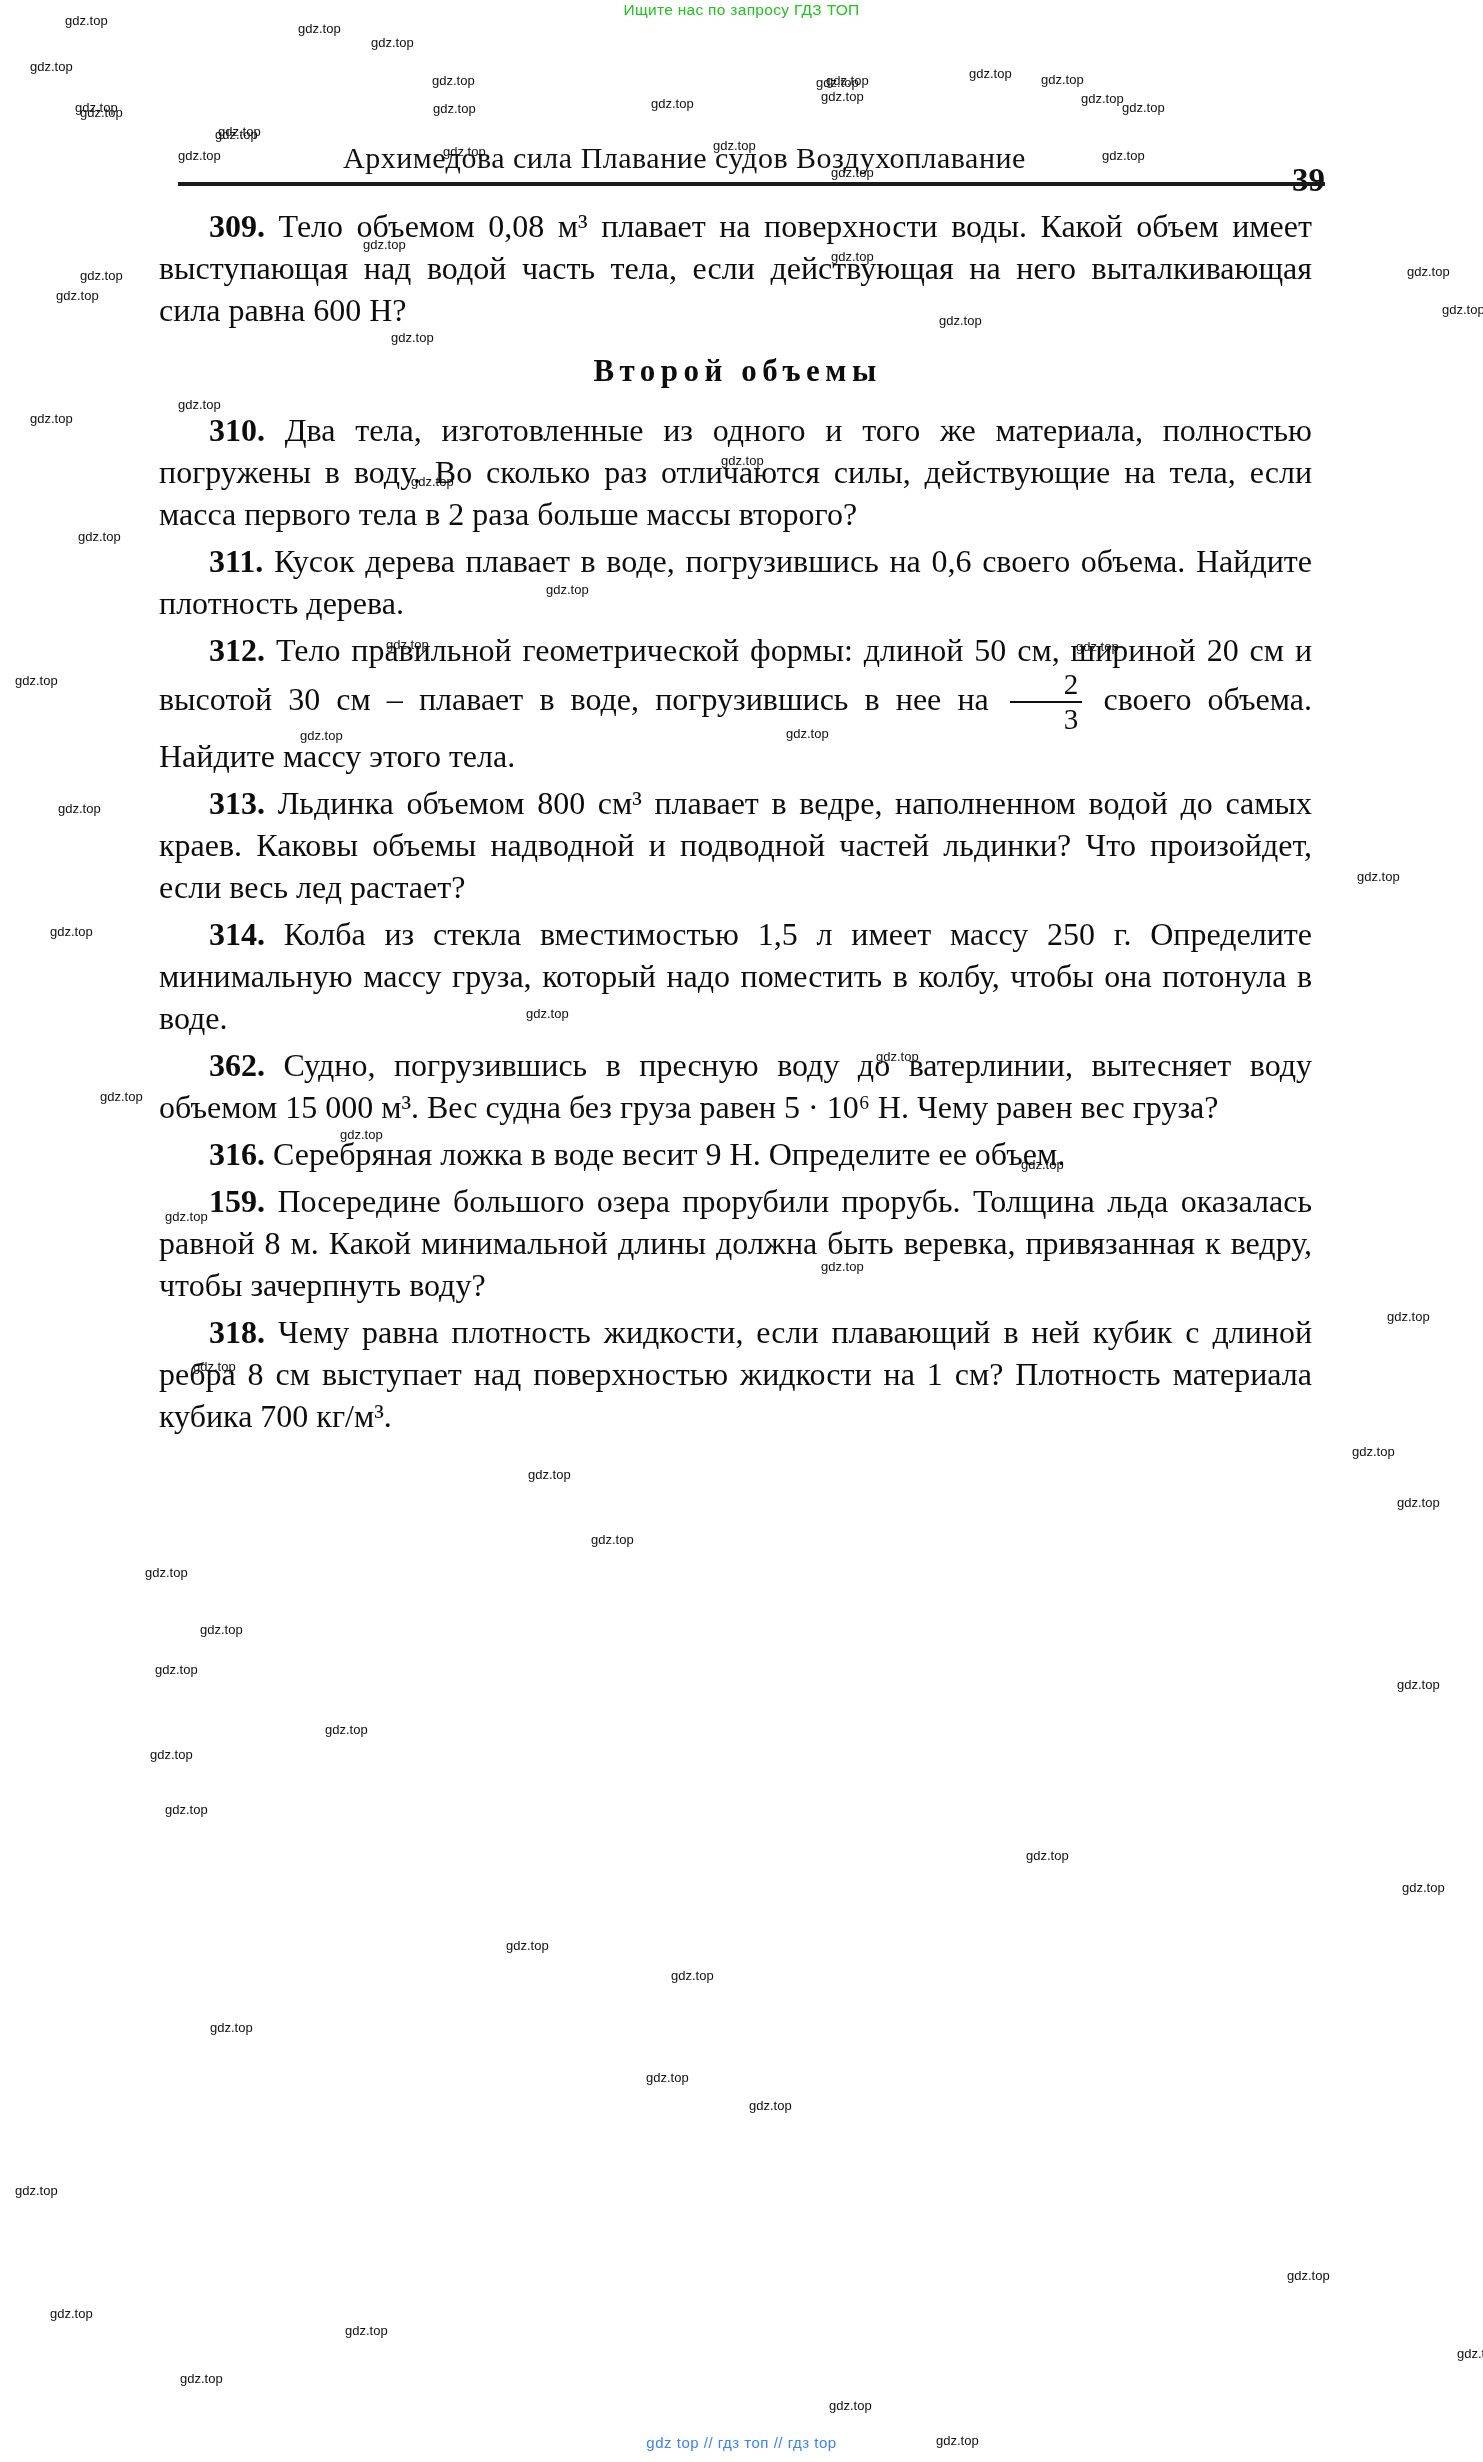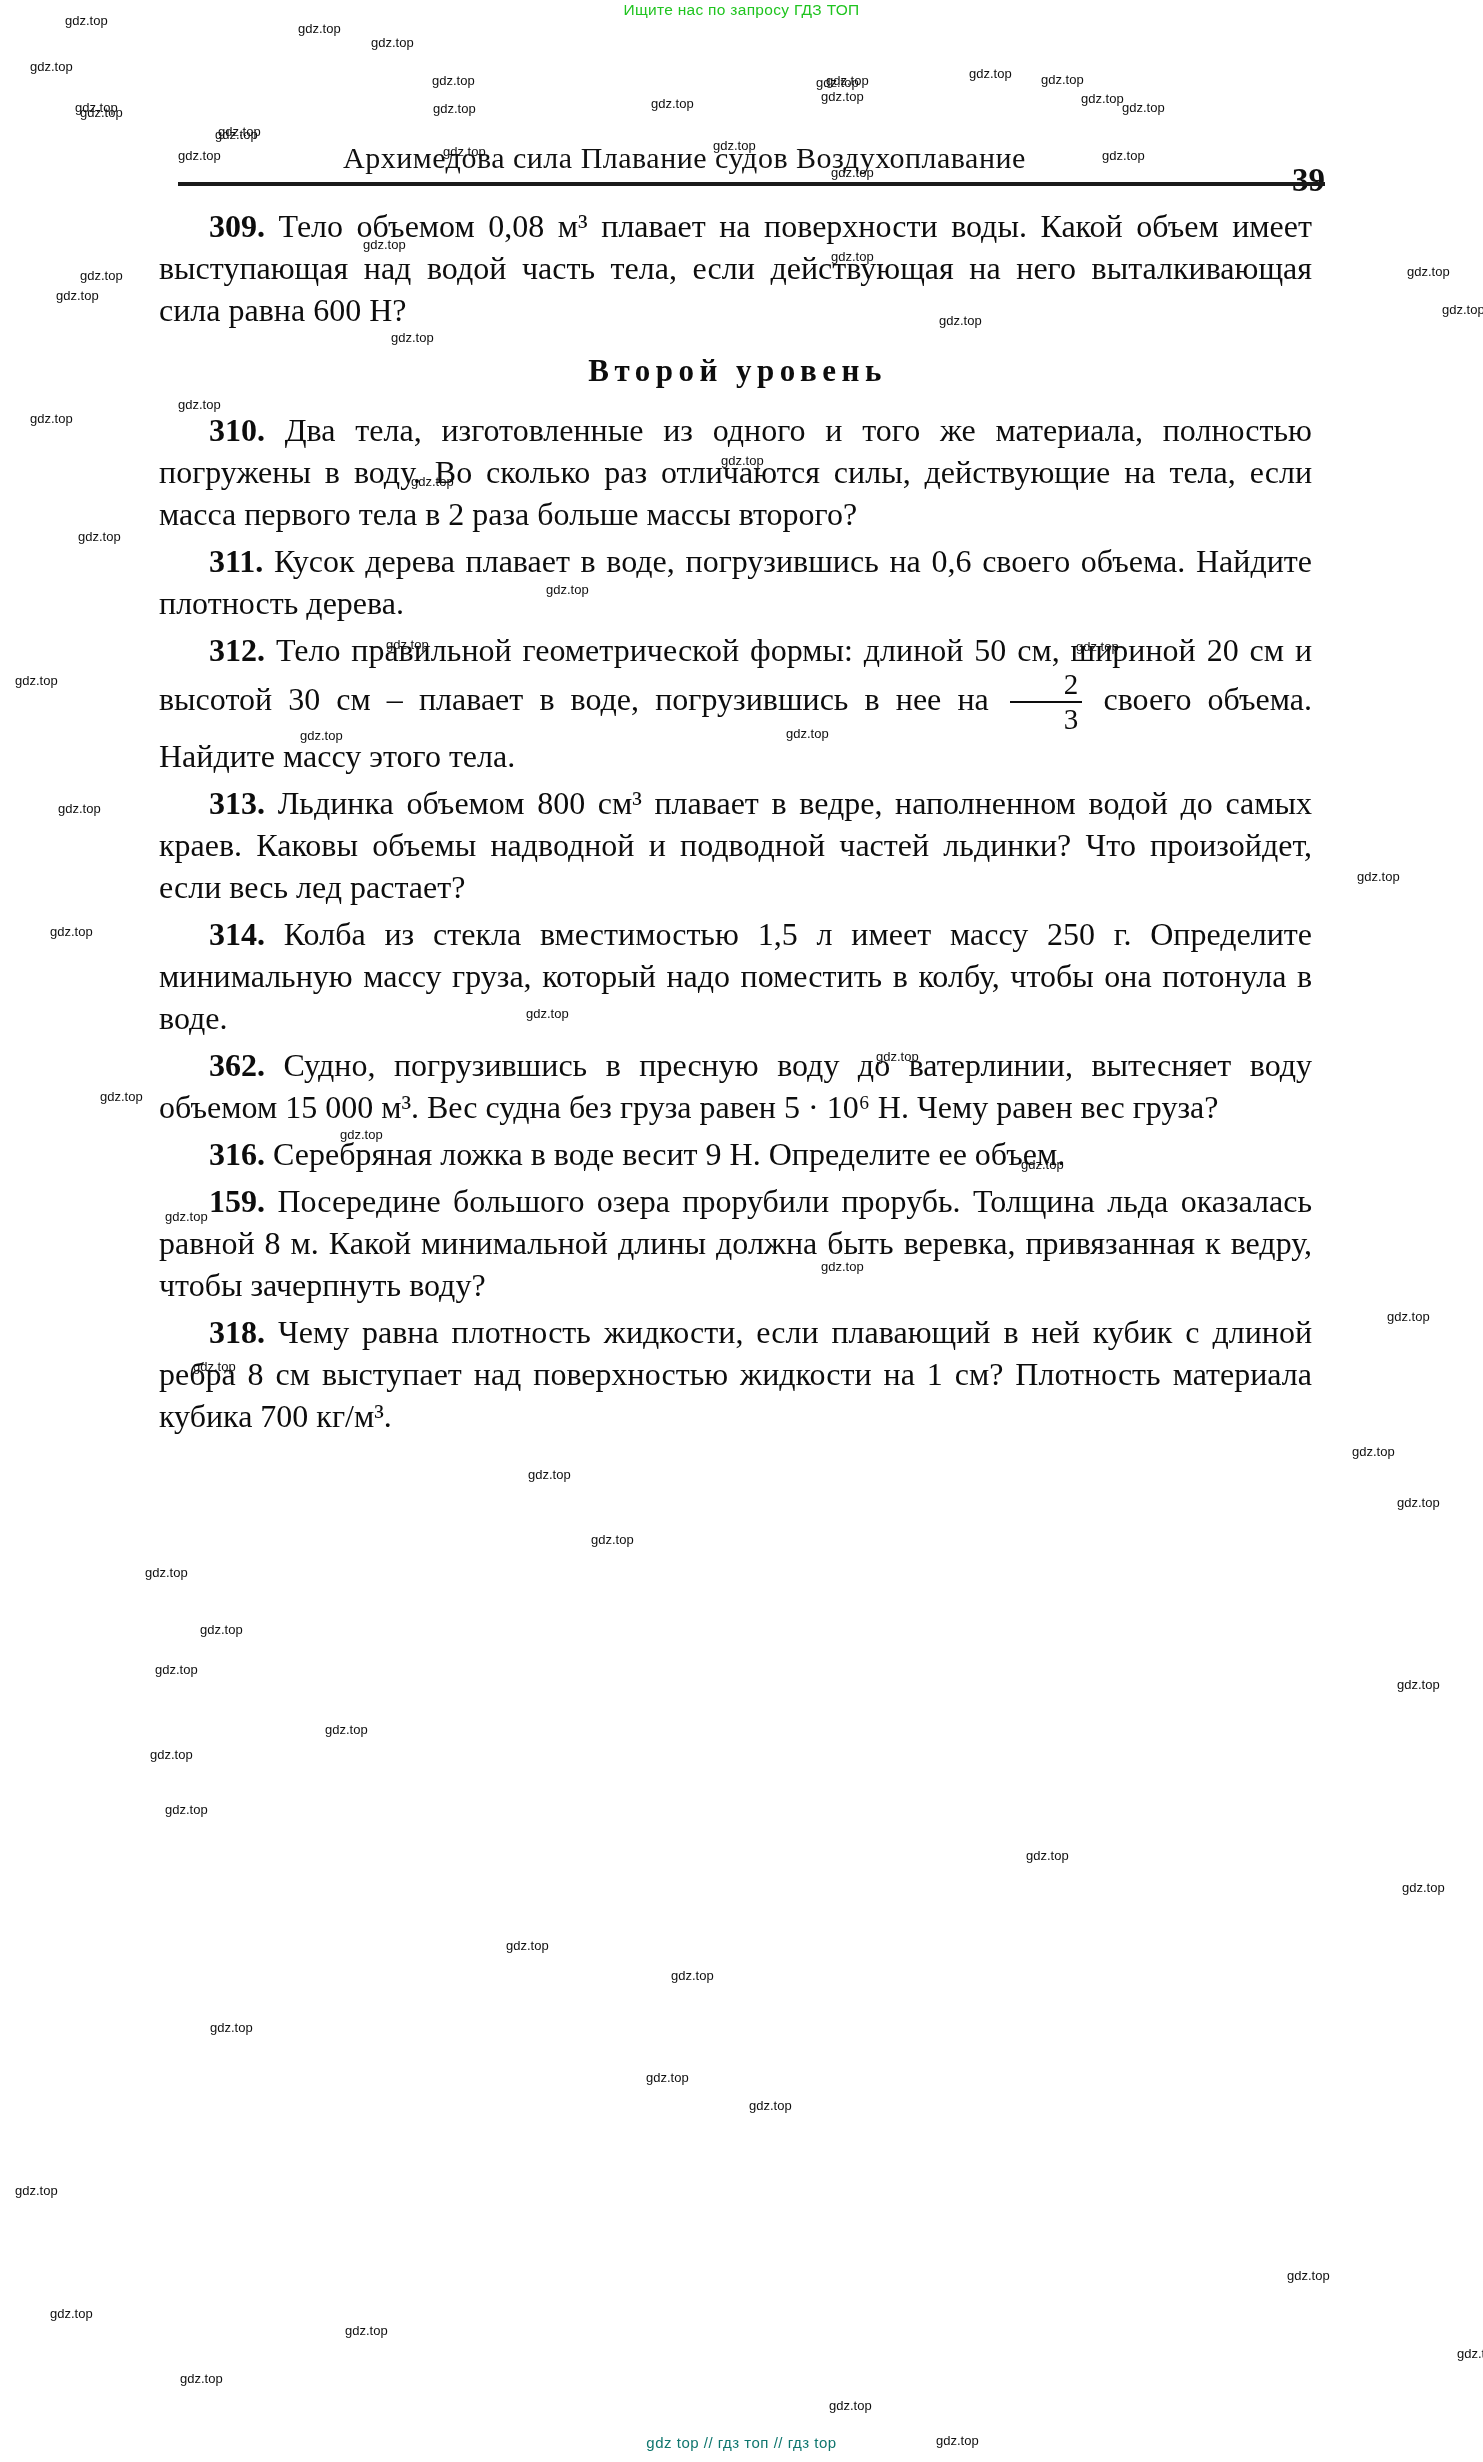--- a/index.html
+++ b/index.html
@@ -147,21 +147,21 @@
   <span class="page-head-number">39</span>
 </div>
 <div class="head-rule"></div>
 
 <div class="content">
 
   <p class="para indent">
     <span class="num">309.</span><span> Тело объемом 0,08 м³ плавает на поверхности воды. Какой объем имеет выступающая над водой часть тела, если действующая на него выталкивающая сила равна 600 Н?</span>
   </p>
 
-  <h2 class="level-heading">Второй уровень</h2>
+  <h2 class="level-heading">Второй объемы</h2>
 
   <p class="para indent">
     <span class="num">310.</span><span> Два тела, изготовленные из одного и того же материала, полностью погружены в воду. Во сколько раз отличаются силы, действующие на тела, если масса первого тела в 2 раза больше массы второго?</span>
   </p>
 
   <p class="para indent">
     <span class="num">311.</span><span> Кусок дерева плавает в воде, погрузившись на 0,6 своего объема. Найдите плотность дерева.</span>
   </p>
 
   <p class="para indent">
@@ -272,14 +272,14 @@
     <span class="wm" style="left: 1287px; top: 2268px;">gdz.top</span>
     <span class="wm" style="left: 1457px; top: 2346px;">gdz.top</span>
     <span class="wm" style="left: 50px; top: 2306px;">gdz.top</span>
     <span class="wm" style="left: 345px; top: 2323px;">gdz.top</span>
     <span class="wm" style="left: 180px; top: 2371px;">gdz.top</span>
     <span class="wm" style="left: 829px; top: 2398px;">gdz.top</span>
     <span class="wm" style="left: 936px; top: 2433px;">gdz.top</span>
     <span class="wm" style="left: 1097px; top: 2461px;">gdz.top</span>
   </div>
 
-<div class="footer" style="color: #0f766e; margin-top: 15px;">gdz top  //  гдз топ  //  гдз top</div>
+<div class="footer" style="color: #3b82f6; margin-top: 15px;">gdz top  //  гдз топ  //  гдз top</div>
 
 
 </body></html>

